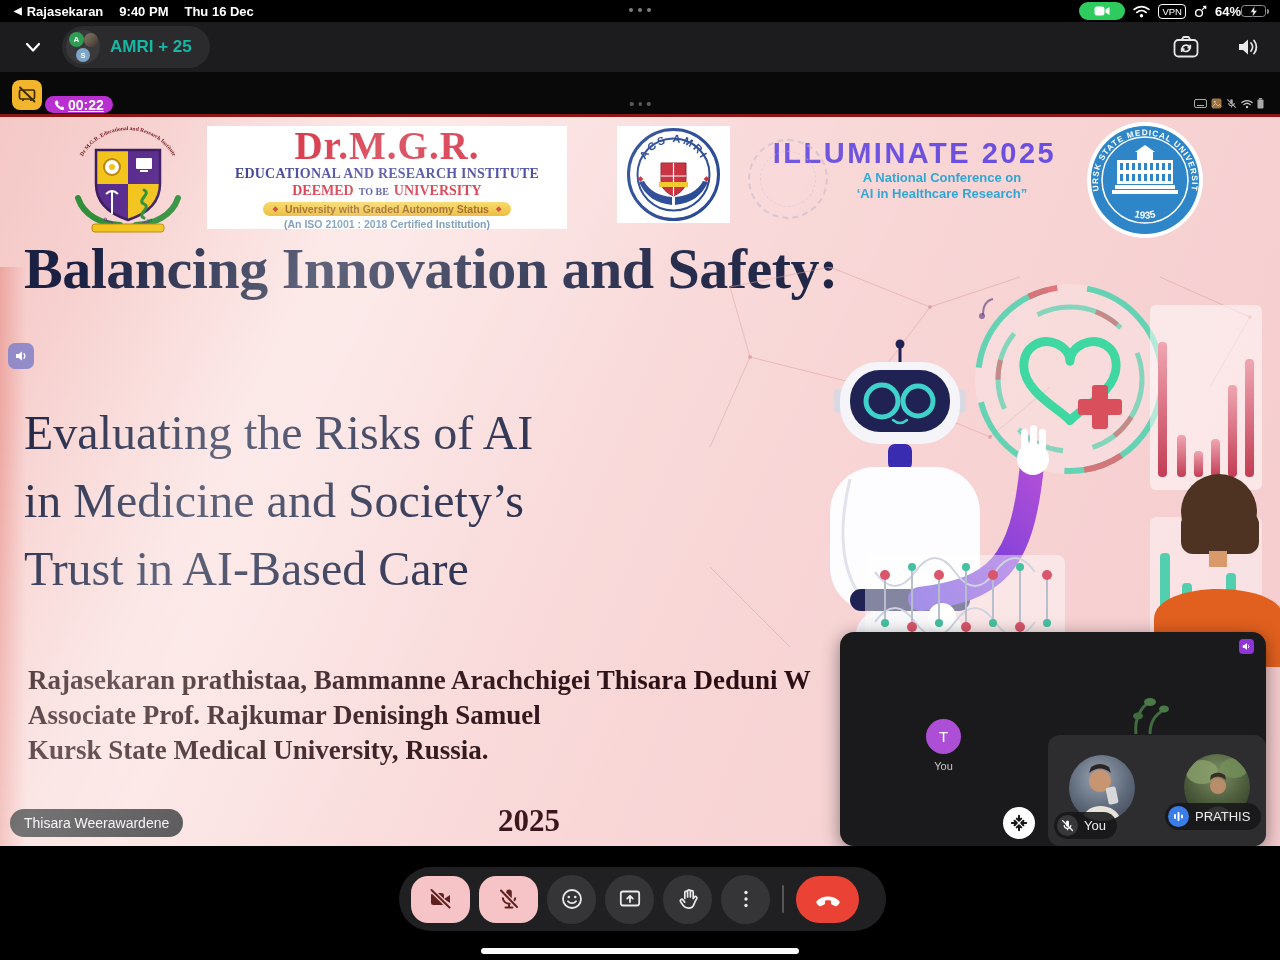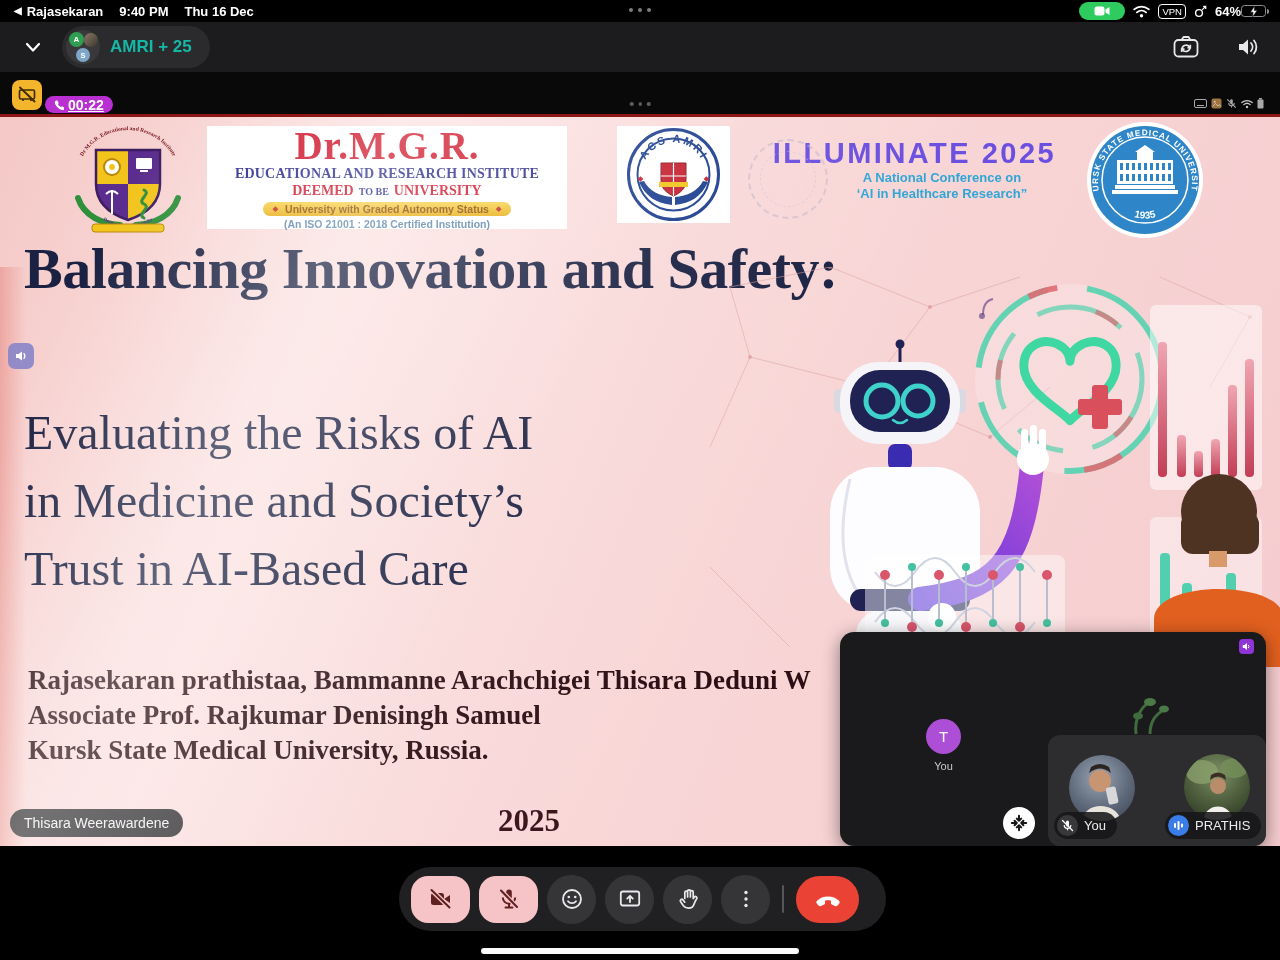--- a/index.html
+++ b/index.html
@@ -91,21 +91,21 @@
   .sv-plant{position:absolute;left:286px;top:62px;}
   .pipbtn{position:absolute;left:163px;top:175px;width:32px;height:32px;border-radius:50%;background:#fff;
           display:flex;align-items:center;justify-content:center;}
   .thumbpanel{position:absolute;left:208px;top:103px;width:218px;height:111px;background:#2d2d2f;border-radius:12px;}
   .thumb{position:absolute;border-radius:50%;overflow:hidden;width:66px;height:66px;}
   #thumb1{left:21px;top:20px;background:radial-gradient(circle at 45% 35%,#9aa4b5 0%,#5d6879 55%,#3a4150 100%);}
   #thumb2{left:136px;top:19px;background:radial-gradient(circle at 50% 30%,#7d8f66 0%,#4a5a3a 55%,#26301e 100%);}
   .tilepill{position:absolute;height:27px;border-radius:14px;background:rgba(23,23,25,.88);display:flex;align-items:center;
             gap:6px;padding:0 11px 0 3px;color:#ececec;font-size:13px;font-weight:500;}
   #pill1{left:6px;top:77px;}
-  #pill2{left:117px;top:77px;max-width:98px;overflow:hidden;box-sizing:border-box;}
+  #pill2{left:117px;top:68px;max-width:98px;overflow:hidden;box-sizing:border-box;}
   .pillicon{width:21px;height:21px;border-radius:50%;display:flex;align-items:center;justify-content:center;flex:none;}
   #pill1 .pillicon{background:#38383a;}
   #pill2 .pillicon{background:#3b7de8;}
   
   .ctrlbar{position:absolute;left:399px;top:867px;width:487px;height:64px;border-radius:32px;background:#202022;
            display:flex;align-items:center;gap:9px;padding:0 12px;box-sizing:border-box;}
   .cbtn{display:flex;align-items:center;justify-content:center;flex:none;cursor:pointer;}
   .cb-pink{width:59px;height:47px;border-radius:17px;background:#f6c3c7;}
   .cb-round{width:49px;height:49px;border-radius:50%;background:#353538;}
   .cb-div{width:2px;height:28px;background:#55555a;border-radius:1px;margin:0 3px;flex:none;}

